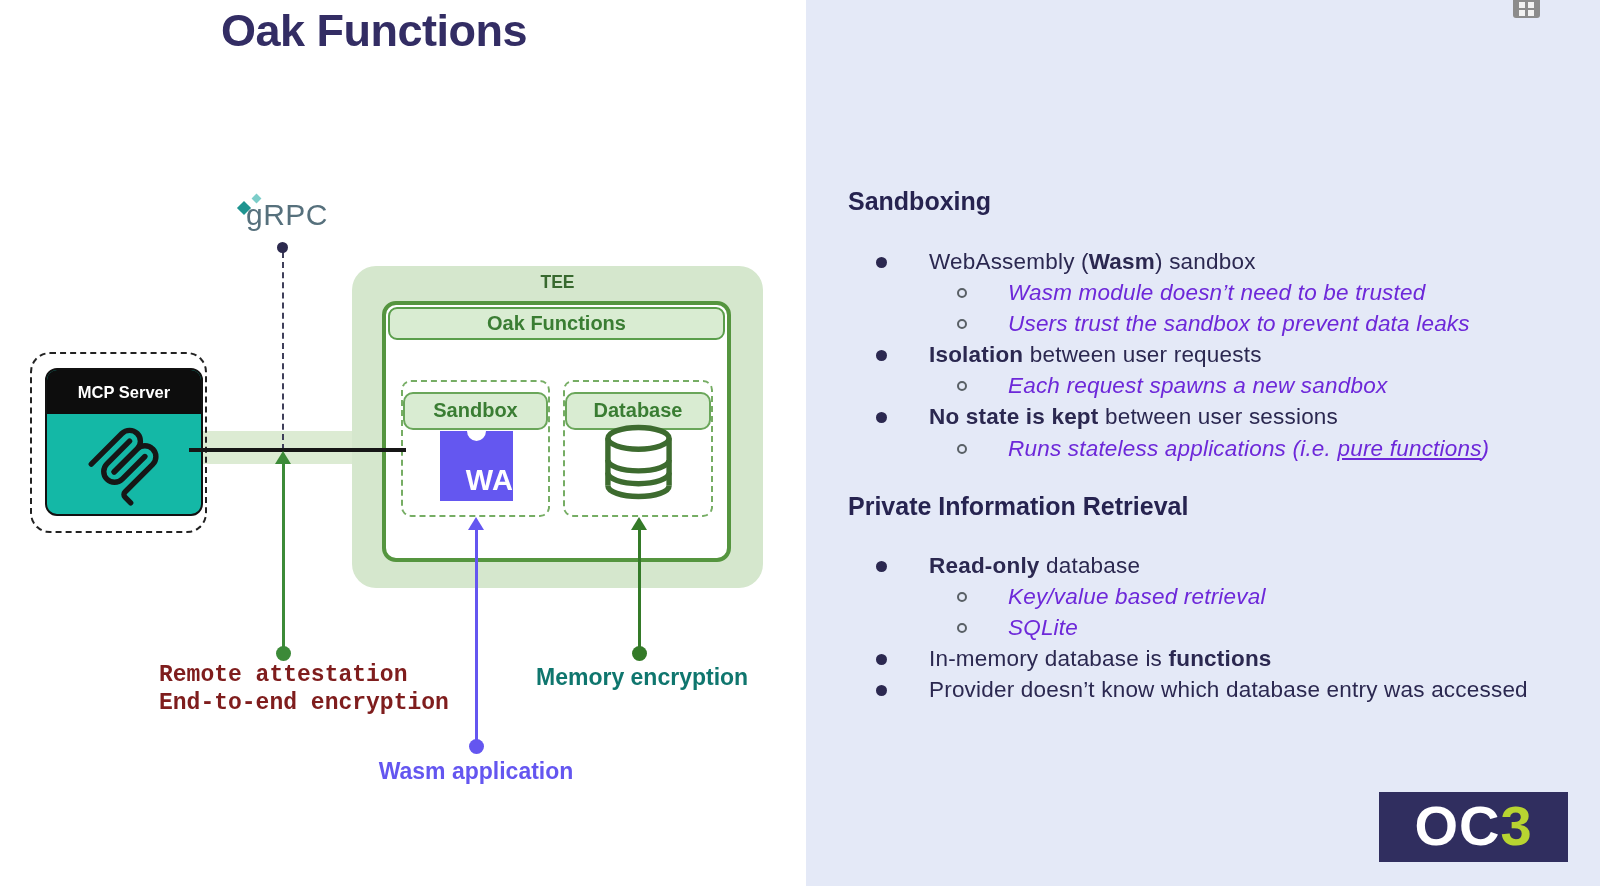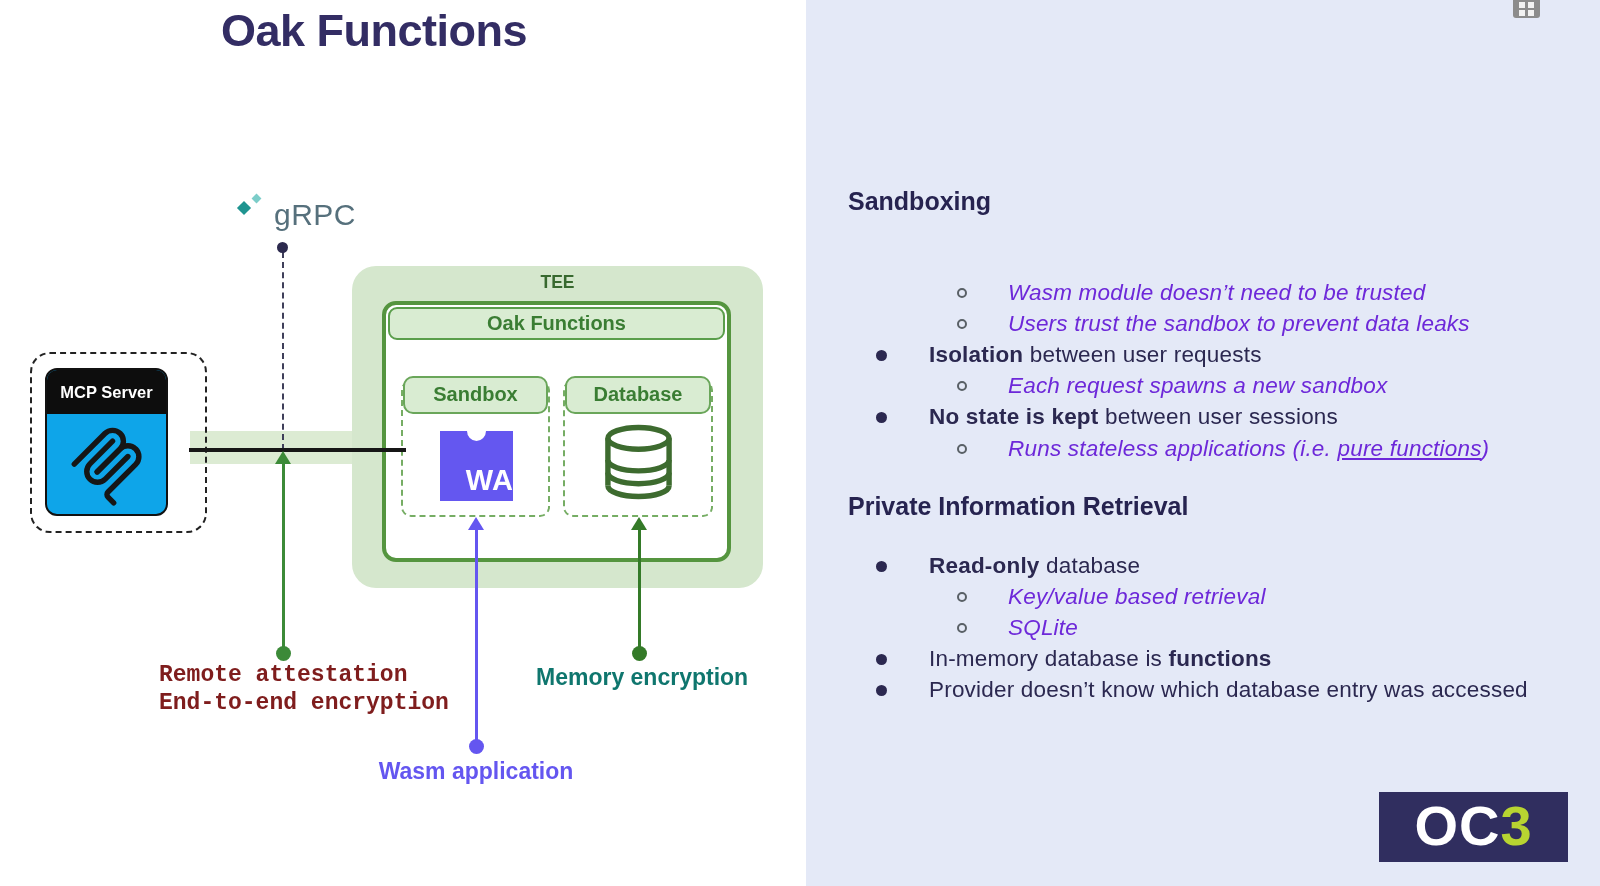--- a/index.html
+++ b/index.html
@@ -7,21 +7,21 @@
               font-family:"Liberation Sans", sans-serif; }
   #slide { position:relative; width:1600px; height:886px; background:#ffffff; }
 
   
   #left-panel { position:absolute; left:0; top:0; width:806px; height:886px; background:#ffffff; }
 
   #title { position:absolute; left:221px; top:5px; font-size:45px; font-weight:800;
            letter-spacing:-0.5px; color:#332d64; }
 
   #grpc { position:absolute; left:238px; top:192px; width:100px; height:44px; }
-  #grpc .gtxt { position:absolute; left:8px; top:6px; font-size:30px; color:#56707c; letter-spacing:0.5px;margin-left:28px; }
+  #grpc .gtxt { position:absolute; left:8px; top:6px; font-size:30px; color:#56707c; letter-spacing:0.5px; }
   #grpc .d1 { position:absolute; left:1px; top:11px; width:10px; height:10px; background:#1f9490; transform:rotate(45deg); }
   #grpc .d2 { position:absolute; left:15px; top:3px; width:7px; height:7px; background:#7ccdc9; transform:rotate(45deg); }
 
   
   #band { position:absolute; left:190px; top:431px; width:164px; height:33px; background:#dcebd3; }
   #grpc-dash { position:absolute; left:282px; top:252px; height:198px; width:0; border-left:2.5px dashed #3f3f5a; }
   #grpc-dot  { position:absolute; left:277px; top:242px; width:11px; height:11px; border-radius:50%; background:#2c2a4e; }
   #black-line { position:absolute; left:189px; top:448px; width:217px; height:3.5px; background:#161616; }
 
   
@@ -31,37 +31,37 @@
   #oak-box { position:absolute; left:382px; top:301px; width:349px; height:261px; background:#ffffff;
              border:4px solid #55953f; border-radius:14px; }
   #oak-strip { position:absolute; left:388px; top:307px; width:337px; height:33px; background:#d9ecd2;
                border:2.5px solid #5a9e4b; border-radius:9px; text-align:center;
                font-size:20px; font-weight:bold; color:#3a7d33; line-height:28px; }
   .dashed-box { position:absolute; border:2px dashed #76ad64; border-radius:10px; background:transparent; }
   #sandbox-dashed { left:401px; top:380px; width:149px; height:137px; }
   #database-dashed { left:563px; top:380px; width:150px; height:137px; }
   .inner-label { position:absolute; height:38px; background:#d9ecd2; border:2.5px solid #6aa65a;
                  border-radius:10px; text-align:center; font-size:20px; font-weight:bold;
-                 color:#3a7d33; line-height:33px; }
+                 color:#3a7d33; line-height:33px;margin-top:16px; }
   #sandbox-label { left:403px; top:376px; width:145px; }
   #database-label { left:565px; top:376px; width:146px; }
 
   #wa-badge { position:absolute; left:440px; top:431px; width:73px; height:70px; background:#6457f0;
               overflow:hidden; display:flex; align-items:flex-end; justify-content:center;padding-left:26px; }
   #wa-badge .notch { position:absolute; left:50%; top:-10px; margin-left:-9.5px; width:19px; height:20px;
                      border-radius:50%; background:#ffffff; }
   #wa-badge .watxt { color:#ffffff; font-weight:bold; font-size:29px; letter-spacing:0.5px; padding-bottom:4px; }
 
   #db-icon { position:absolute; left:601px; top:423px; }
 
   
   #mcp-outer { position:absolute; left:30px; top:352px; width:177px; height:181px;
                border:2.5px dashed #222222; border-radius:20px; }
-  #mcp-inner { position:absolute; left:45px; top:368px; width:123px; height:148px;
-               border:2.5px solid #111111; border-radius:12px; background:#0ea5e9; overflow:hidden; }
+  #mcp-inner { position:absolute; left:45px; top:368px; width:158px; height:148px;
+               border:2.5px solid #111111; border-radius:12px; background:#14b8a6; overflow:hidden; }
   #mcp-header { height:44px; background:#0d0d0d; color:#ffffff; text-align:center;
                 font-size:16.5px; font-weight:bold; line-height:44px; }
   #mcp-logo { display:block; margin:6px auto 0; }
 
   
   .aline { position:absolute; width:3.5px; }
   .ahead { position:absolute; width:0; height:0; border-left:8px solid transparent; border-right:8px solid transparent; }
   .adot  { position:absolute; width:15px; height:15px; border-radius:50%; }
   #ra-line { left:281.5px; top:463px; height:185px; background:#3c8a38; }
   #ra-head { left:275px; top:451px; border-bottom:13px solid #3c8a38; }
@@ -174,20 +174,24 @@
       <div>End-to-end encryption</div>
     </div>
     <div id="wasm-label" class="ann">Wasm application</div>
     <div id="me-label" class="ann">Memory encryption</div>
   </div>
 
   <div id="right-panel">
 
     <div id="heading-sandboxing" class="rp-heading">Sandboxing</div>
 
+    <div class="rprow l1" style="top:249px">
+      <span class="mk disc"></span>
+      <span class="tx"><span>WebAssembly (</span><b>Wasm</b><span>) sandbox</span></span>
+    </div>
     <div class="rprow l2" style="top:280px">
       <span class="mk circ"></span>
       <span class="tx">Wasm module doesn’t need to be trusted</span>
     </div>
     <div class="rprow l2" style="top:311px">
       <span class="mk circ"></span>
       <span class="tx">Users trust the sandbox to prevent data leaks</span>
     </div>
     <div class="rprow l2" style="top:373px">
       <span class="mk circ"></span>

